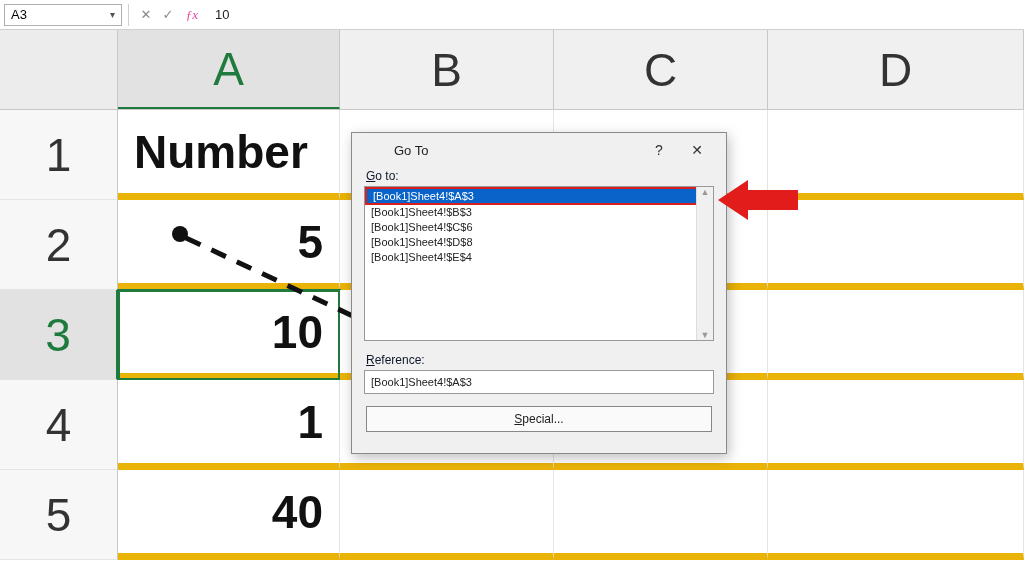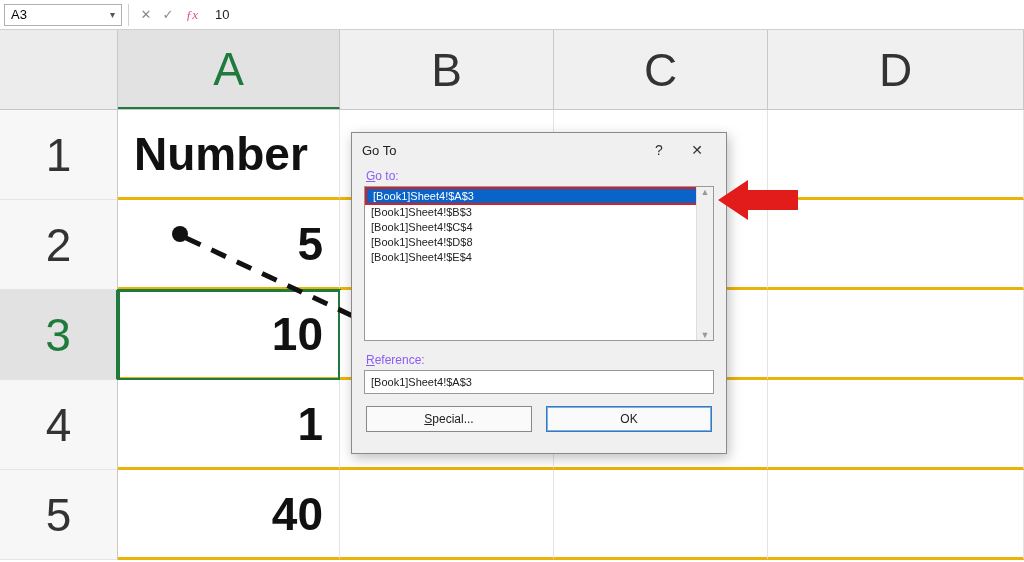--- a/index.html
+++ b/index.html
@@ -81,21 +81,21 @@
     font-size: 46px; color: #333;
     background: #f7f7f7;
   }
   .row-h.active {
     background: #e2e2e2;
     color: #1f7a3e;
     border-right: 2px solid #1f7a3e;
   }
   .cell {
     border-right: 1px solid #e4e4e4;
-    border-bottom: 3px solid #eab308;
+    border-bottom: 7px solid #eab308;
     display: flex; align-items: center;
     padding: 0 16px;
     font-size: 46px; font-weight: 700; color: #111;
     background: #fff;
   }
   .cell.right { justify-content: flex-end; }
   .cell.selected {
     outline: 3px solid #1f7a3e;
     outline-offset: -2px;
   }
@@ -117,28 +117,28 @@
     background: #f0f0f0;
     box-shadow: 2px 4px 12px rgba(0,0,0,0.25);
     font-size: 12px;
   }
   .dlg-title {
     height: 34px;
     display: flex; align-items: center;
     padding: 0 10px;
     background: #f0f0f0;
   }
-  .dlg-title .t { flex: 1; font-size: 13px; color: #222; }
+  .dlg-title .t { flex: 1; font-size: 13px; color: #222; margin-left: 32px; }
   .dlg-x, .dlg-q {
     width: 38px; height: 28px;
     display: flex; align-items: center; justify-content: center;
     color: #333; font-size: 14px;
   }
   .dlg-body { padding: 0 12px 12px 12px; }
-  .dlg-label { color: #8b5cf6; margin: 2px 0 3px 2px; }
+  .dlg-label { color: #0f172a; margin: 2px 0 3px 2px; }
   .dlg-label .u { text-decoration: underline; }
   .goto-list {
     height: 155px;
     background: #fff;
     border: 1px solid #999;
     position: relative;
     overflow: hidden;
   }
   .goto-list .item {
     height: 15px; line-height: 15px;
@@ -254,34 +254,33 @@
     <div class="dlg-q">?</div>
     <div class="dlg-x">
       <span>✕</span>
     </div>
   </div>
   <div class="dlg-body">
     <div class="dlg-label"><span class="u">G</span><span>o to:</span></div>
     <div class="goto-list">
       <div class="item sel">[Book1]Sheet4!$A$3</div>
       <div class="item">[Book1]Sheet4!$B$3</div>
-      <div class="item">[Book1]Sheet4!$C$4</div>
+      <div class="item">[Book1]Sheet4!$C$6</div>
       <div class="item">[Book1]Sheet4!$D$8</div>
       <div class="item">[Book1]Sheet4!$E$4</div>
       <div class="goto-scroll">
         <span>▲</span>
         <span>▼</span>
       </div>
     </div>
     <div class="dlg-label" style="margin-top:12px"><span class="u">R</span><span>eference:</span></div>
     <input class="ref-input" value="[Book1]Sheet4!$A$3" style="">
     <div class="dlg-buttons">
       <div class="dlg-btn">
           <span class="u" title="Special..."><span style="text-decoration:underline">S</span>pecial...</span>
         </div>
-      <div class="dlg-btn default">OK</div>
     </div>
   </div>
 </div>
 
 <svg class="arrow" viewBox="0 0 80 48">
   <polygon points="0,24 30,4 30,14 80,14 80,34 30,34 30,44" fill="#e21b1b"></polygon>
 </svg>
 
 </body></html>

